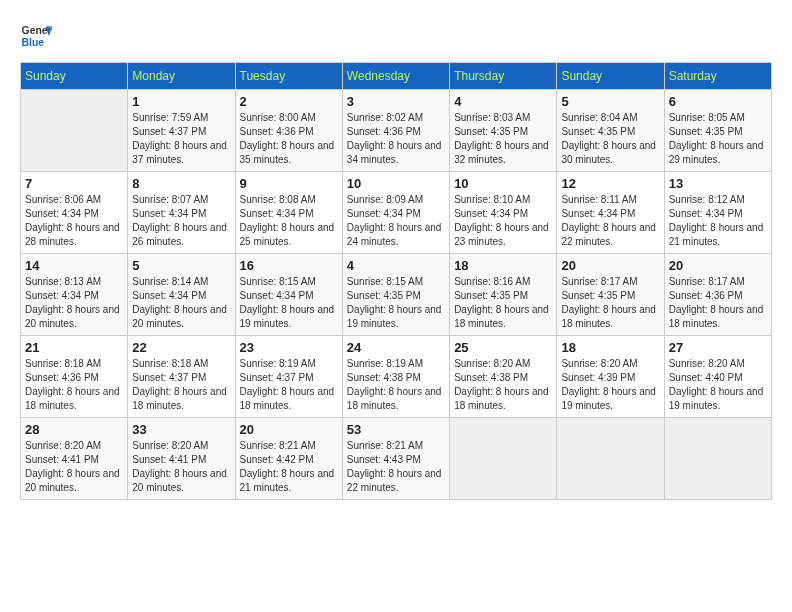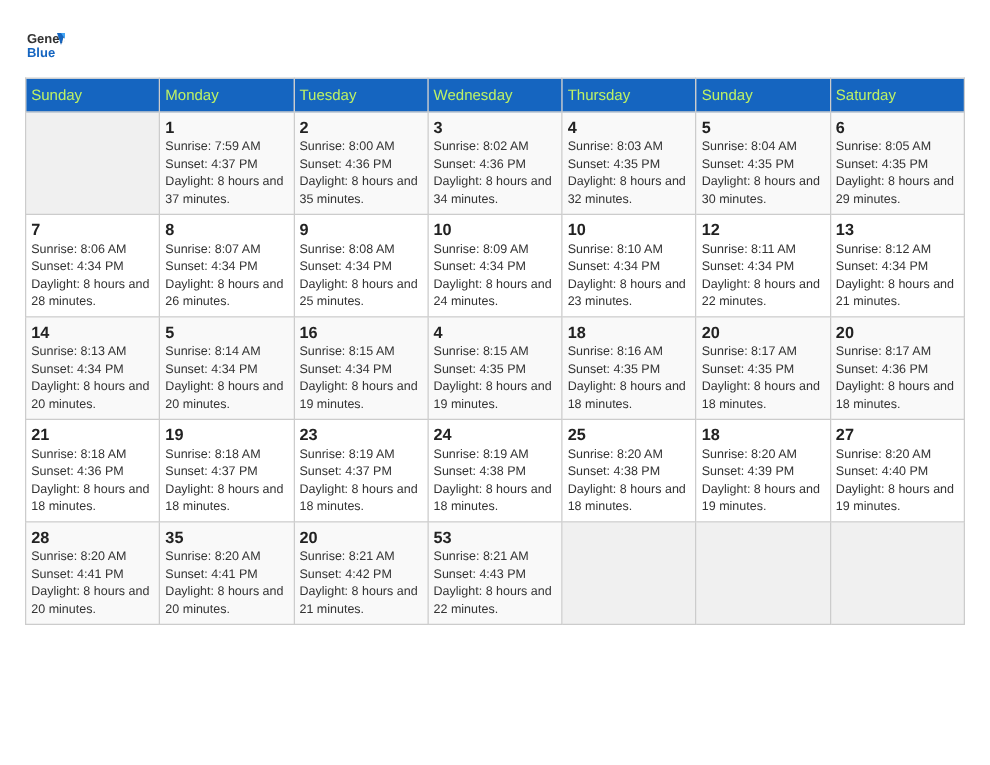--- a/index.html
+++ b/index.html
@@ -198,21 +198,21 @@
           <span class="day-num">20</span>
           <div class="day-info">Sunrise: 8:17 AM<br>Sunset: 4:36 PM<br>Daylight: 8 hours and 18 minutes.</div>
         </td>
       </tr>
       <tr>
         <td>
           <span class="day-num">21</span>
           <div class="day-info">Sunrise: 8:18 AM<br>Sunset: 4:36 PM<br>Daylight: 8 hours and 18 minutes.</div>
         </td>
         <td>
-          <span class="day-num">19</span>
+          <span class="day-num">22</span>
           <div class="day-info">Sunrise: 8:18 AM<br>Sunset: 4:37 PM<br>Daylight: 8 hours and 18 minutes.</div>
         </td>
         <td>
           <span class="day-num">23</span>
           <div class="day-info">Sunrise: 8:19 AM<br>Sunset: 4:37 PM<br>Daylight: 8 hours and 18 minutes.</div>
         </td>
         <td>
           <span class="day-num">24</span>
           <div class="day-info">Sunrise: 8:19 AM<br>Sunset: 4:38 PM<br>Daylight: 8 hours and 18 minutes.</div>
         </td>
@@ -228,21 +228,21 @@
           <span class="day-num">27</span>
           <div class="day-info">Sunrise: 8:20 AM<br>Sunset: 4:40 PM<br>Daylight: 8 hours and 19 minutes.</div>
         </td>
       </tr>
       <tr>
         <td>
           <span class="day-num">28</span>
           <div class="day-info">Sunrise: 8:20 AM<br>Sunset: 4:41 PM<br>Daylight: 8 hours and 20 minutes.</div>
         </td>
         <td>
-          <span class="day-num">35</span>
+          <span class="day-num">33</span>
           <div class="day-info">Sunrise: 8:20 AM<br>Sunset: 4:41 PM<br>Daylight: 8 hours and 20 minutes.</div>
         </td>
         <td>
           <span class="day-num">20</span>
           <div class="day-info">Sunrise: 8:21 AM<br>Sunset: 4:42 PM<br>Daylight: 8 hours and 21 minutes.</div>
         </td>
         <td>
           <span class="day-num">53</span>
           <div class="day-info">Sunrise: 8:21 AM<br>Sunset: 4:43 PM<br>Daylight: 8 hours and 22 minutes.</div>
         </td>

